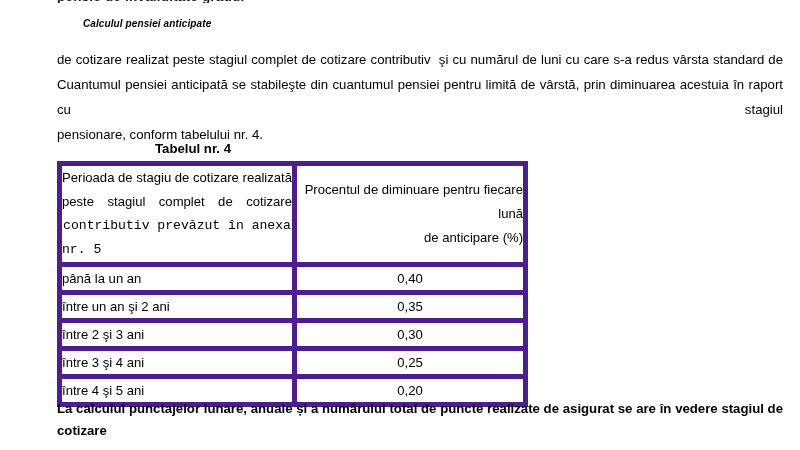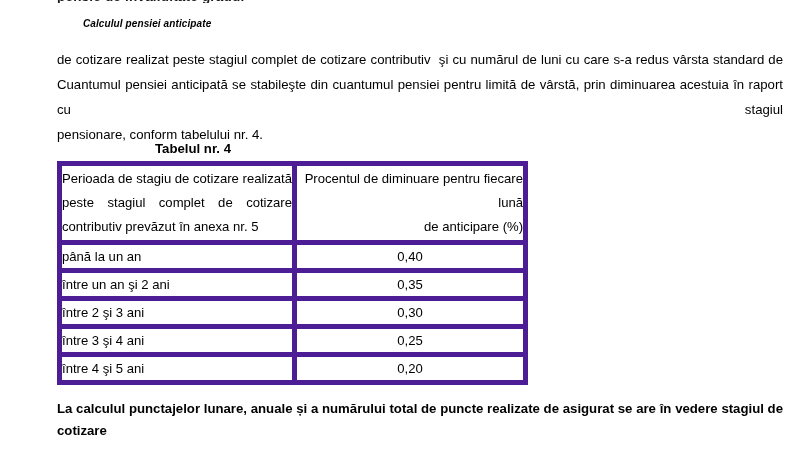--- a/index.html
+++ b/index.html
@@ -104,22 +104,23 @@
     text-align-last: left;
     line-height: 24px;
     vertical-align: top;
   }
   td.hdr-left .hl {
     display: block;
     text-align: justify;
     text-align-last: justify;
   }
   td.hdr-left .hl.last {
-    text-align: left;
+    text-align: center;
     text-align-last: left;
+    font-family: Liberation Mono, monospace;
   }
 
   td.hdr-right {
     height: 74px;
     padding: 4px 2px 4px 4px;
     line-height: 24px;
     vertical-align: middle;
     text-align: right;
   }
 

